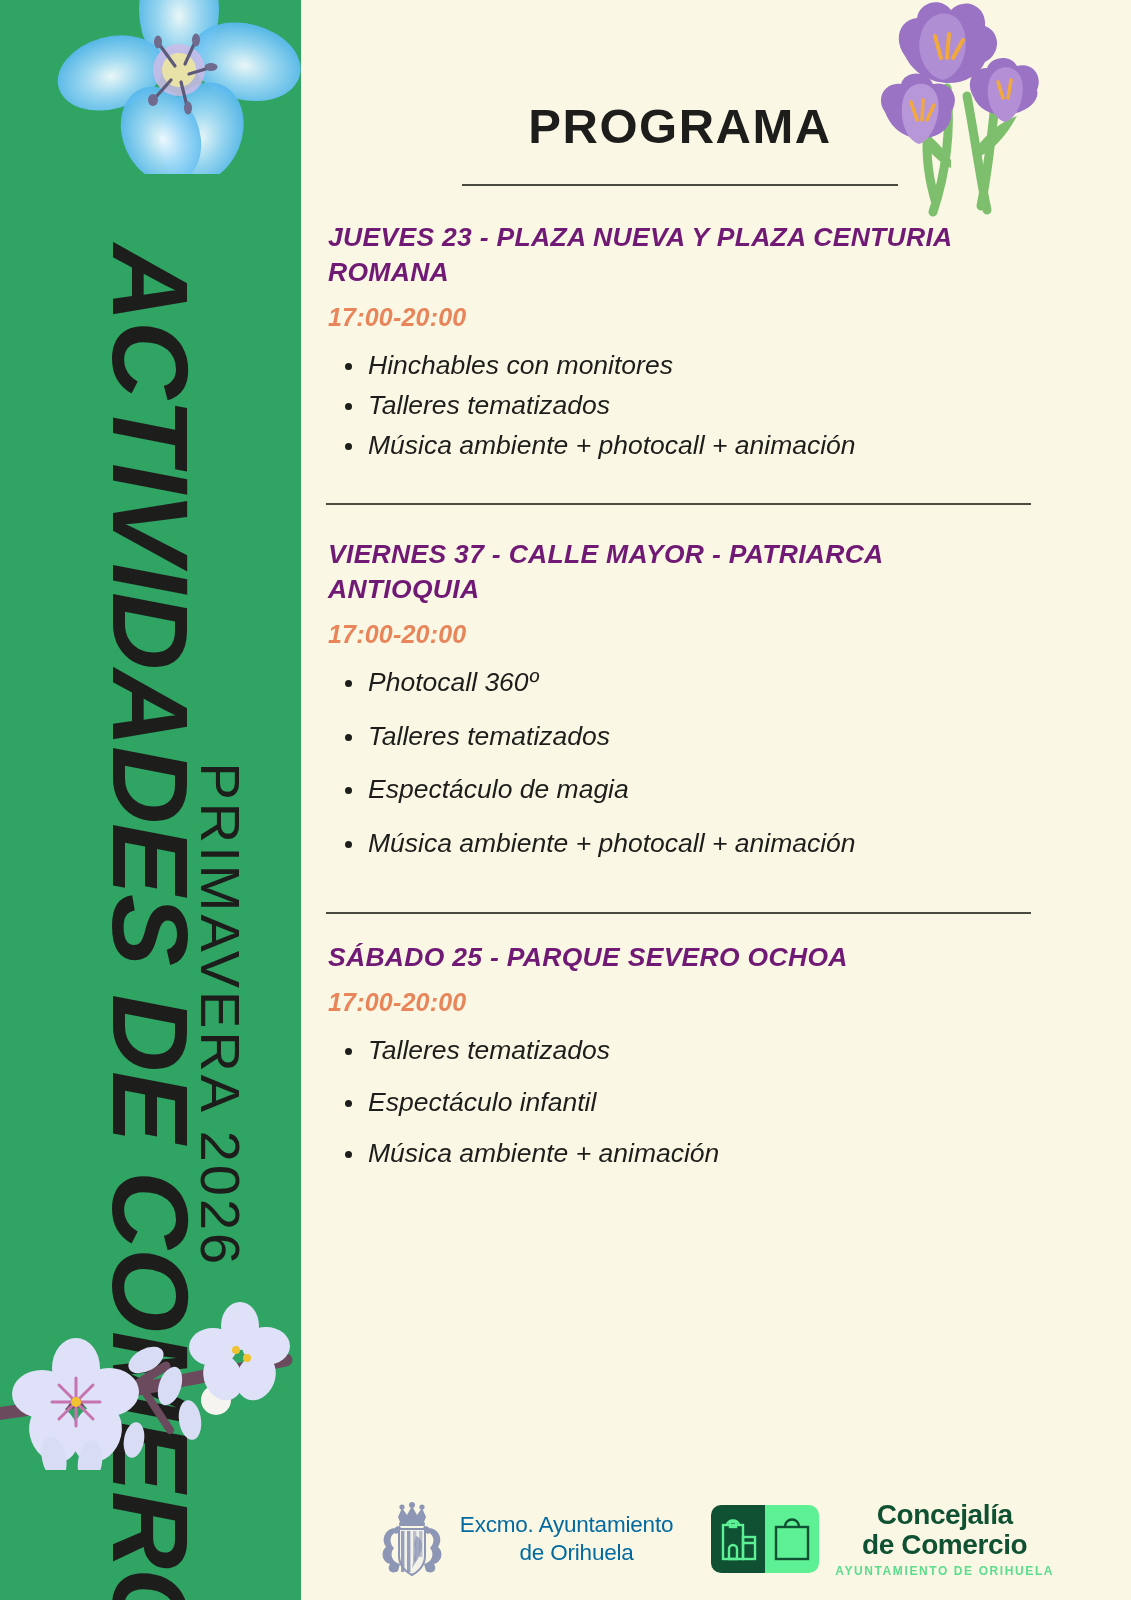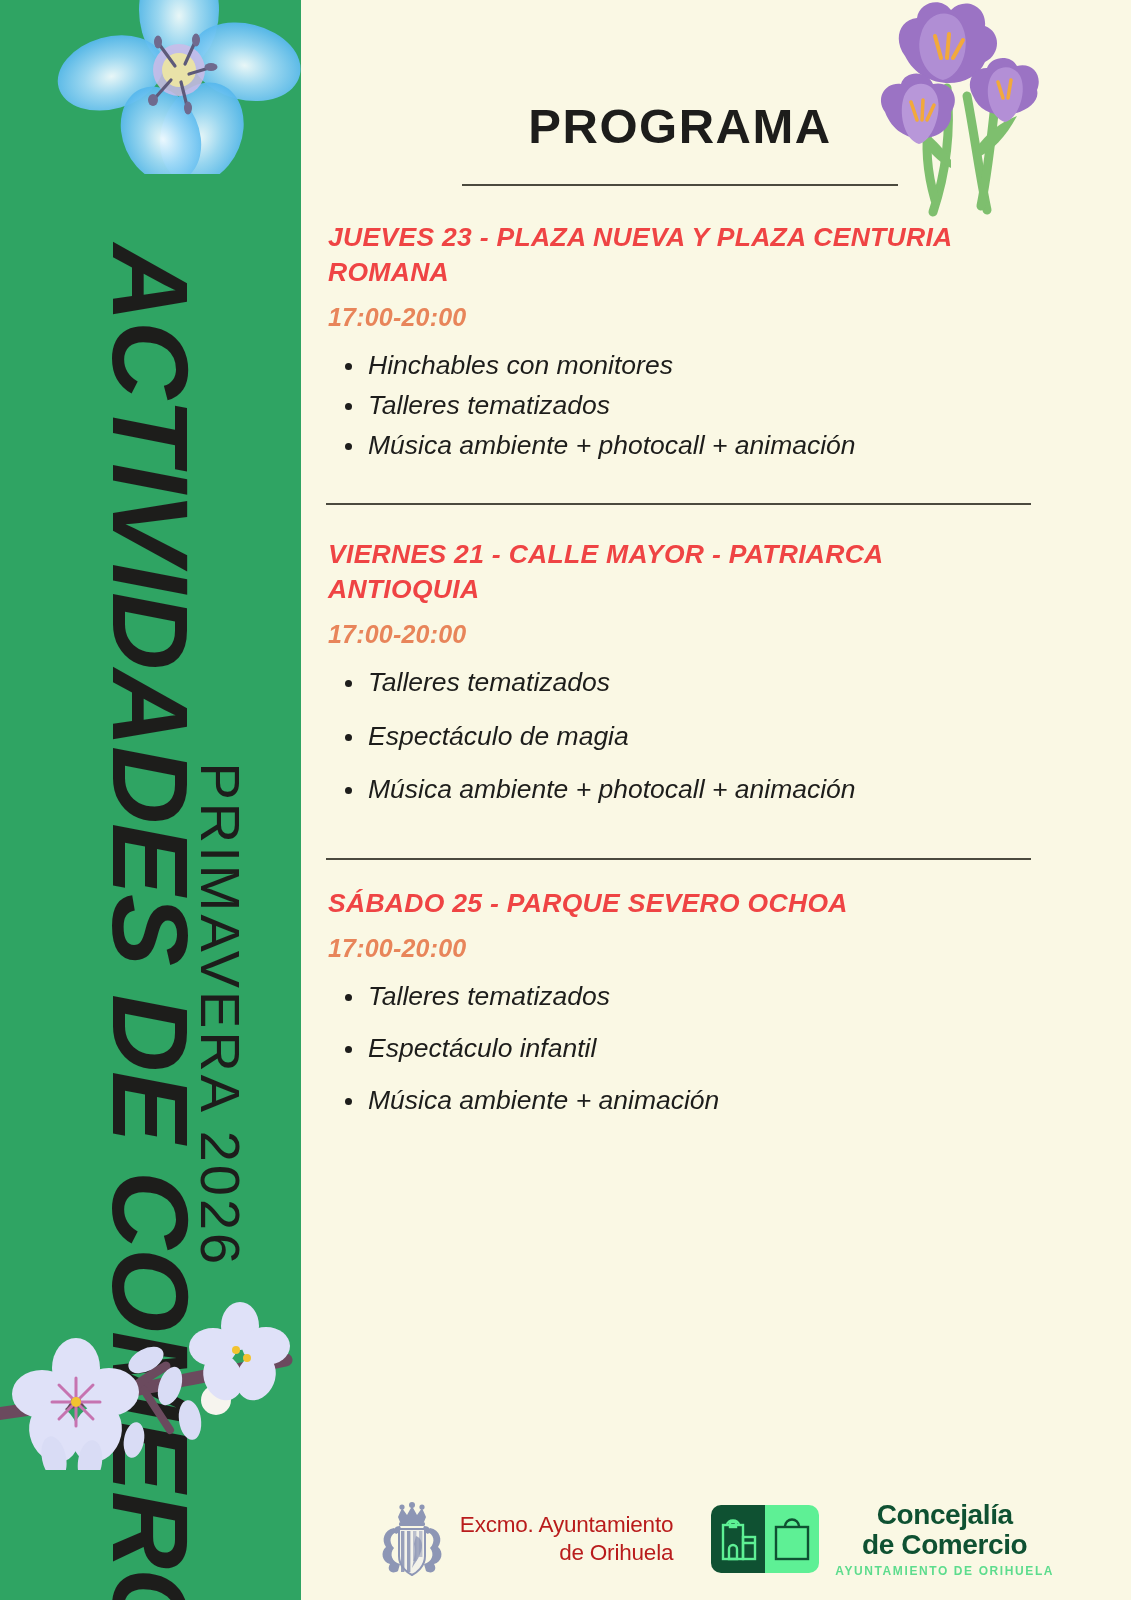--- a/index.html
+++ b/index.html
@@ -72,21 +72,21 @@
     margin:30px auto 0 auto;
   }
 
   .section { padding-left:27px; padding-right:28px; }
 
   .sec-head {
     font-size:26.5px;
     font-weight:800;
     font-style:italic;
     letter-spacing:0.3px;
-    color:#ef4444;
+    color:#701a75;
     line-height:1.33;
     font-stretch:condensed;
   }
   .sec-time {
     font-size:25px;
     font-weight:800;
     font-style:italic;
     color:#e8855a;
     letter-spacing:0.2px;
     margin-top:13px;
@@ -129,23 +129,23 @@
   .footer {
     position:absolute; left:0; bottom:22px; width:830px;
     display:flex; align-items:center; justify-content:center;
     gap:38px;
   }
   .logo-ayto { display:flex; align-items:center; gap:14px; }
   .crest { width:68px; height:78px; }
   .ayto-text {
     font-family:"Liberation Sans", sans-serif;
     font-size:22.5px;
-    color:#b91c1c;
+    color:#0369a1;
     line-height:1.26;
-    text-align:right;
+    text-align:center;
     letter-spacing:-0.2px;
   }
   .ayto-text .l2 { padding-left:20px; }
 
   .logo-comercio { display:flex; align-items:center; gap:16px; }
   .com-mark { width:108px; height:68px; border-radius:10px; overflow:hidden; display:flex; }
   .com-mark .half-dark { width:50%; background:#0f5132; position:relative; }
   .com-mark .half-light { width:50%; background:#5ef095; position:relative; }
   .com-text { text-align:left; }
   .com-text .c1 {
@@ -304,23 +304,24 @@
         <li>Talleres tematizados</li>
         <li>Música ambiente + photocall + animación</li>
       </ul>
     </div>
 
     <div class="gap-a"></div>
     <div class="divider"></div>
     <div class="gap-b"></div>
 
     <div class="section">
-      <div class="sec-head">VIERNES 21 - CALLE MAYOR - PATRIARCA ANTIOQUIA</div>
+      <div class="sec-head">VIERNES 37 - CALLE MAYOR - PATRIARCA ANTIOQUIA</div>
       <div class="sec-time">17:00-20:00</div>
       <ul class="items sp2">
+        <li>Photocall 360º</li>
         <li>Talleres tematizados</li>
         <li>Espectáculo de magia</li>
         <li>Música ambiente + photocall + animación</li>
       </ul>
     </div>
 
     <div class="gap-c"></div>
     <div class="divider"></div>
     <div class="gap-d"></div>
 

